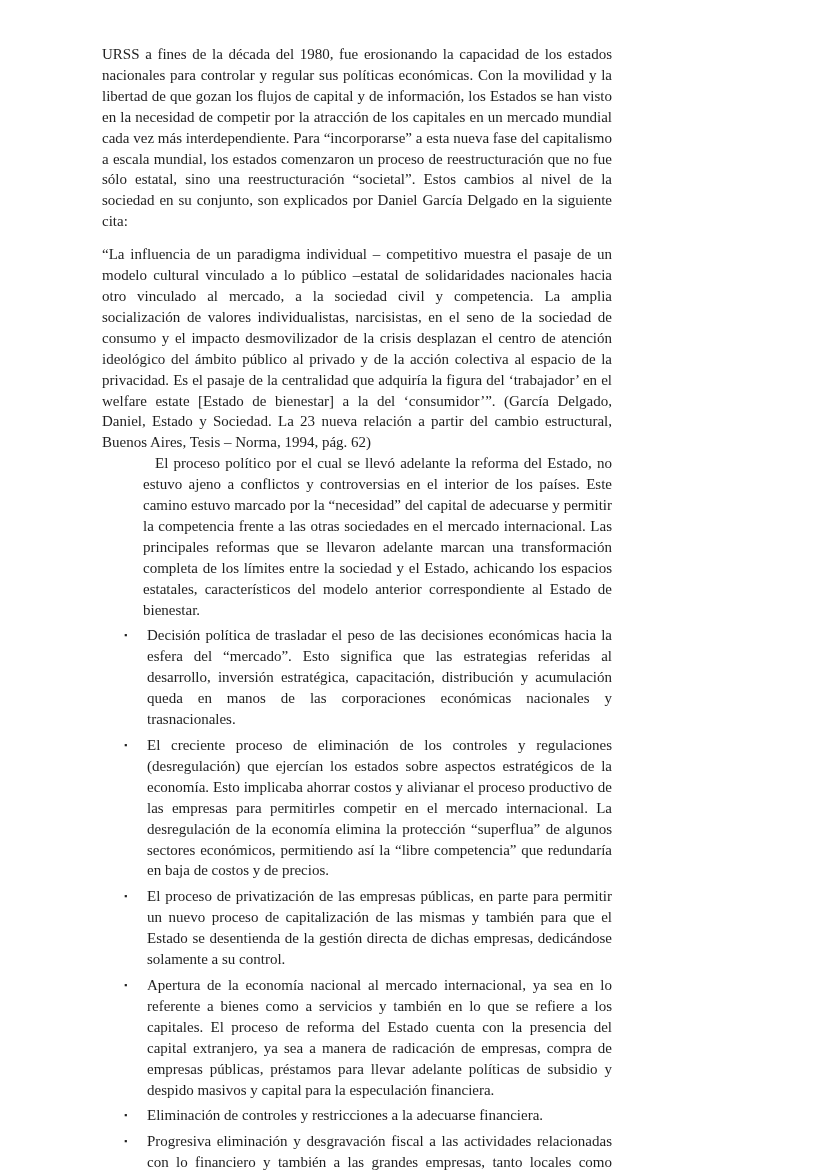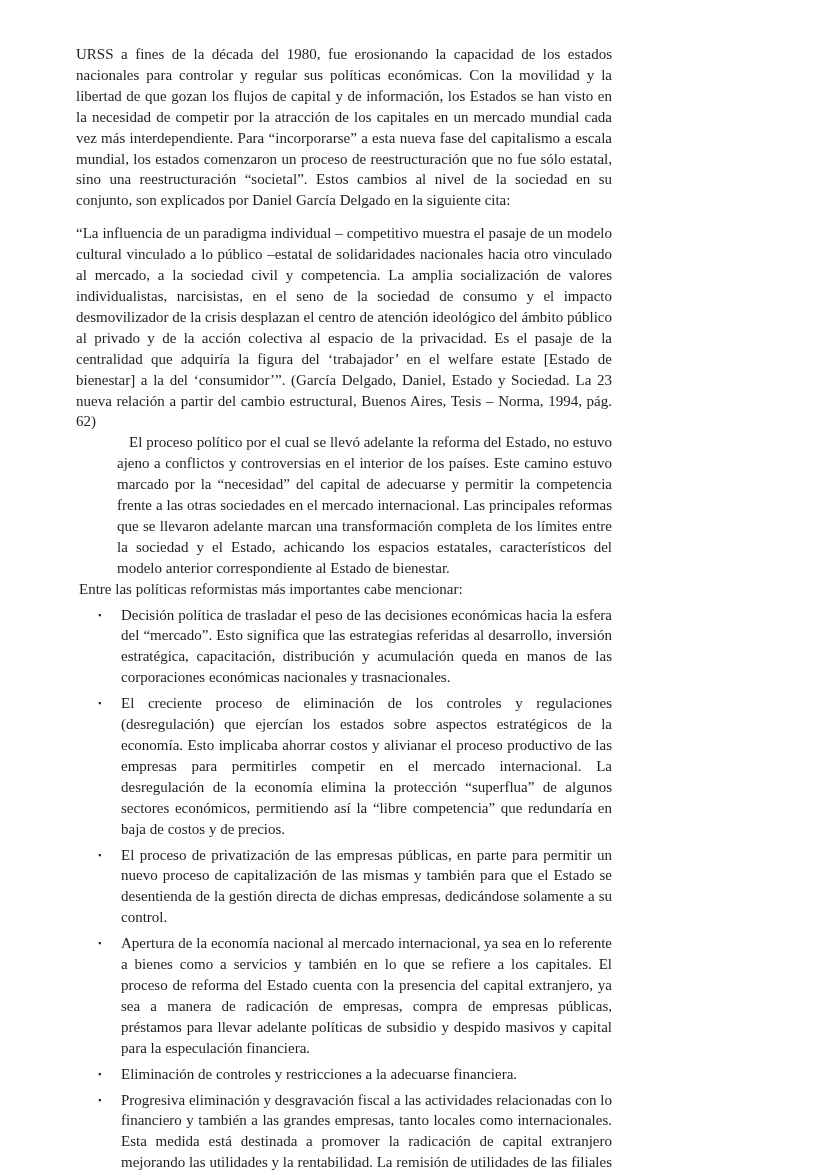--- a/index.html
+++ b/index.html
@@ -6,21 +6,21 @@
     margin: 0;
     padding: 0;
     background: #ffffff;
   }
   .page {
     position: relative;
     width: 728px;
     height: 1170px;
     box-sizing: border-box;
     background: #ffffff;
-    padding: 44px 116px 0 76px;
+    padding: 44px 116px 0 102px;
     overflow: hidden;
   }
   .doc {
     font-family: "Liberation Serif", "DejaVu Serif", serif;
     font-size: 15px;
     line-height: 20.9px;
     color: #1e1e1e;
     text-align: justify;
   }
   .para { margin: 0; }
@@ -49,21 +49,20 @@
 
 <div class="page">
   <div class="doc">
 
     <p class="para">URSS a fines de la década del 1980, fue erosionando la capacidad de los estados nacionales para controlar y regular sus políticas económicas. Con la movilidad y la libertad de que gozan los flujos de capital y de información, los Estados se han visto en la necesidad de competir por la atracción de los capitales en un mercado mundial cada vez más interdependiente.  Para “incorporarse” a esta nueva fase del capitalismo a escala mundial, los estados comenzaron un proceso de reestructuración que no fue sólo estatal, sino una reestructuración “societal”. Estos cambios al nivel de la sociedad en su conjunto, son explicados por Daniel García Delgado en la siguiente cita:</p>
 
     <p class="para quote-para">“La influencia de un paradigma individual – competitivo muestra el pasaje de un modelo cultural vinculado a lo público –estatal de solidaridades nacionales hacia otro vinculado al mercado, a la sociedad civil y competencia. La amplia socialización de valores individualistas, narcisistas, en el seno de la sociedad de consumo y el impacto desmovilizador de la crisis desplazan el centro de atención ideológico del ámbito público al privado y de la acción colectiva al espacio de la privacidad. Es el pasaje de la centralidad que adquiría la figura del ‘trabajador’ en el welfare estate [Estado de bienestar] a la del ‘consumidor’”. (García Delgado, Daniel, Estado y Sociedad. La 23 nueva relación a partir del cambio estructural, Buenos Aires, Tesis – Norma, 1994, pág. 62)</p>
 
     <p class="para body-para-indent">El proceso político por el cual se llevó adelante la reforma del Estado, no estuvo ajeno a conflictos y controversias en el interior de los países. Este camino estuvo marcado por la “necesidad” del capital de adecuarse y permitir la competencia frente a las otras sociedades en el mercado internacional. Las principales reformas que se llevaron adelante marcan una transformación completa de los límites entre la sociedad y el Estado, achicando los espacios estatales, característicos del modelo anterior correspondiente al Estado de bienestar.</p>
 
-    <p class="para bullets-intro">Entre las políticas reformistas más importantes cabe mencionar:</p>
 
     <div class="bullet-list">
 
       <div class="bullet-item">
         <span class="bullet-marker">▪</span>
         <div class="bullet-text">Decisión política de trasladar el peso de las decisiones económicas hacia la esfera del “mercado”. Esto significa que las estrategias referidas al desarrollo, inversión estratégica, capacitación, distribución y acumulación queda en manos de las corporaciones económicas nacionales y trasnacionales.</div>
       </div>
 
       <div class="bullet-item">
         <span class="bullet-marker">▪</span>

